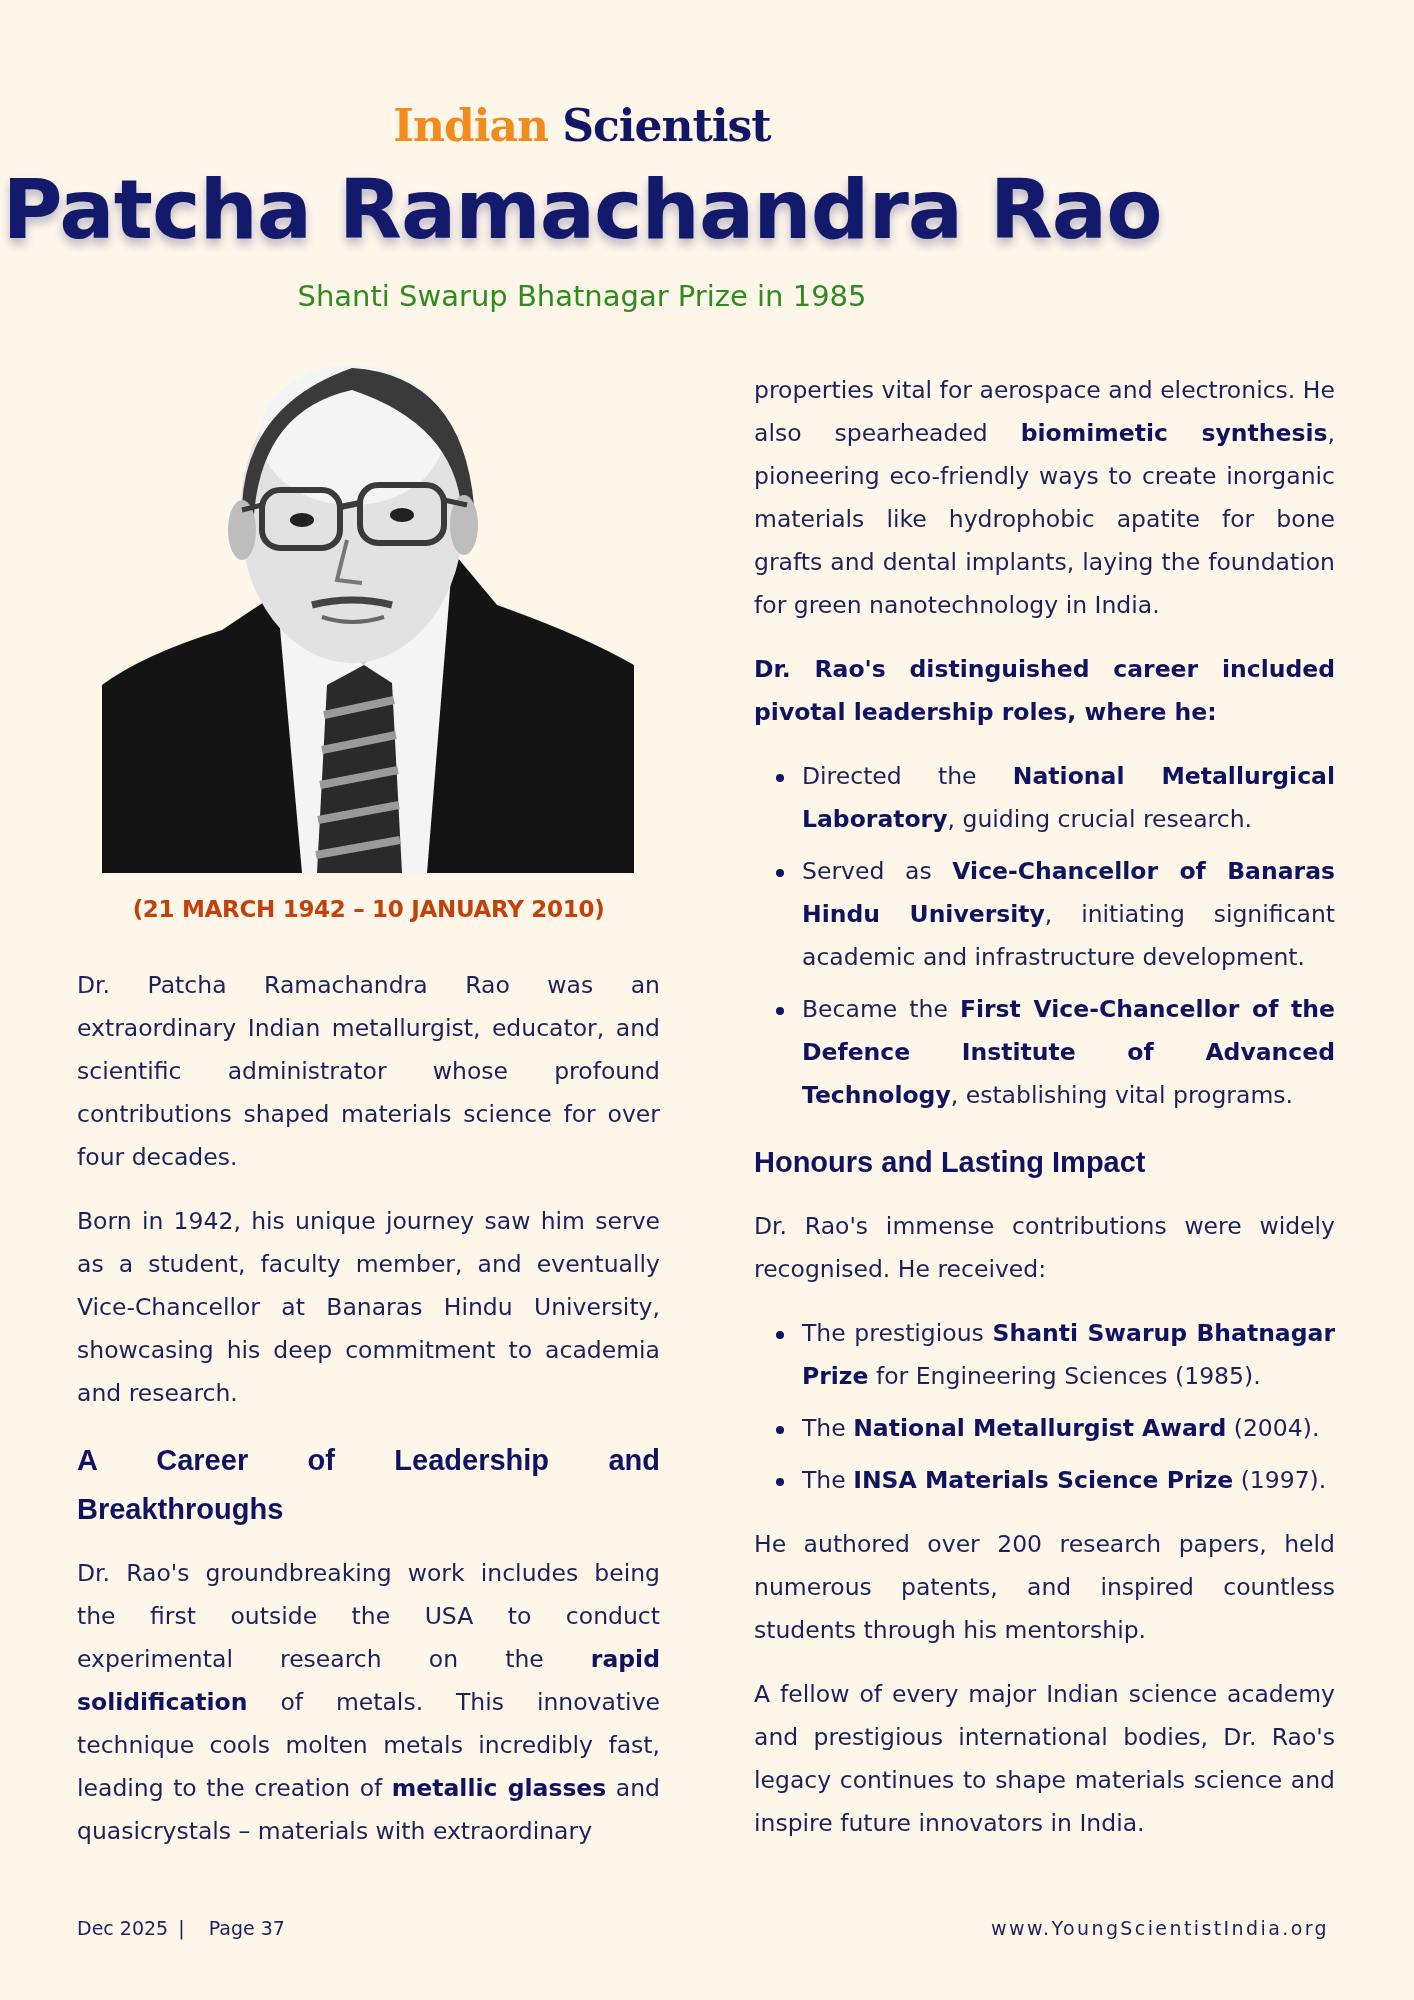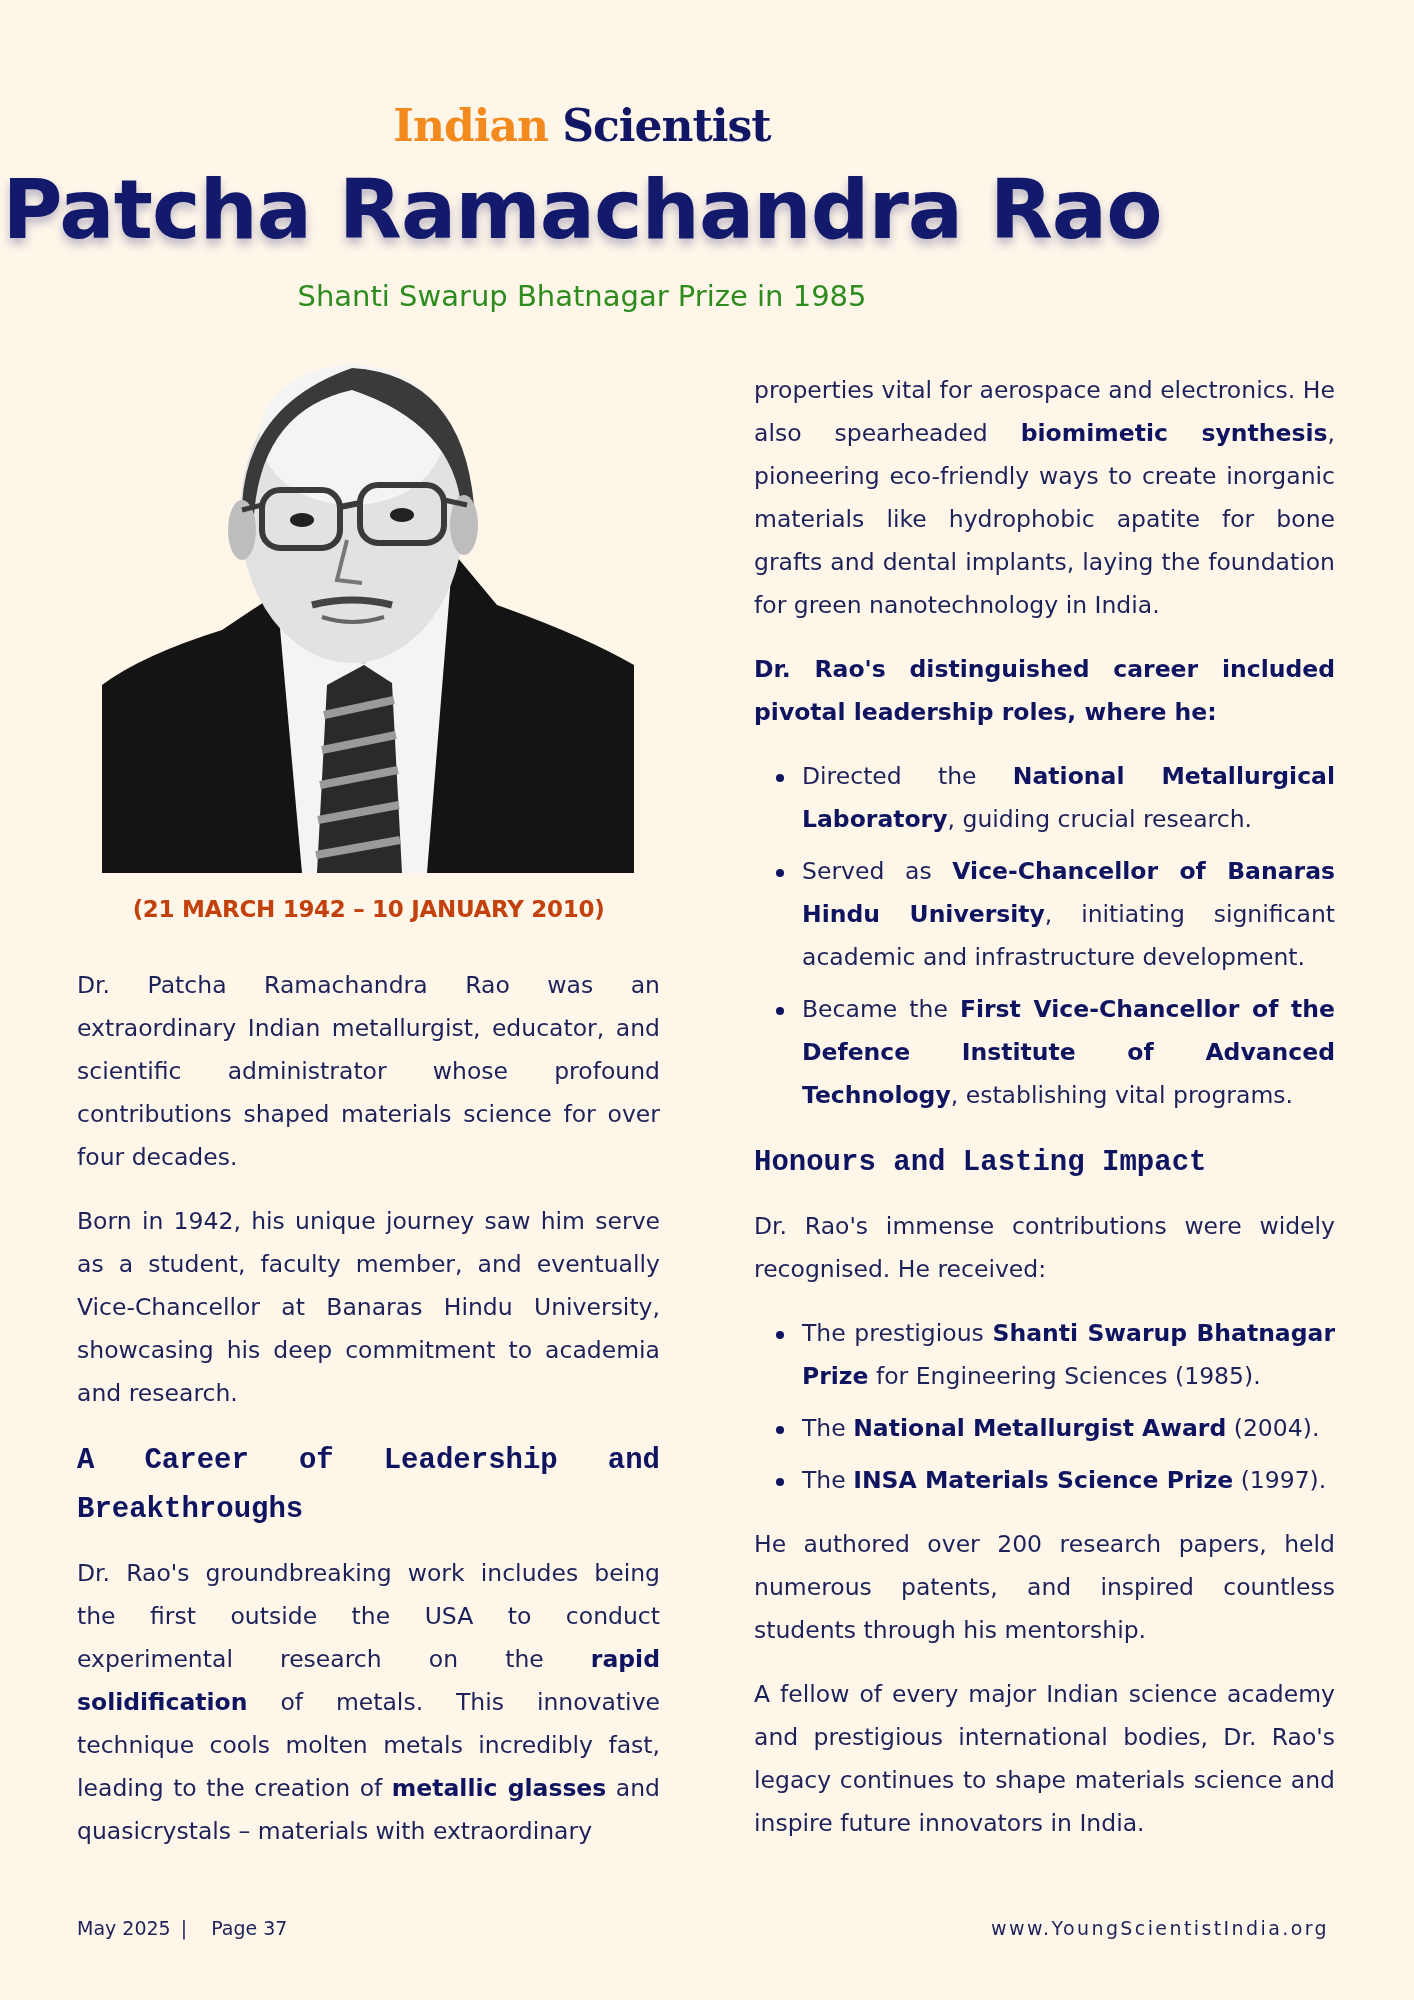--- a/index.html
+++ b/index.html
@@ -60,21 +60,21 @@
     font-size: 23.5px;
     line-height: 43px;
     color: #1C2159;
   }
   .col-left { left: 77px; width: 583px; top: 964px; }
   .col-right { left: 754px; width: 581px; top: 369px; }
   .col p { margin: 0 0 21px 0; text-align: justify; }
   .col b { color: #0F1460; font-weight: bold; }
   .col h2 {
     margin: 0 0 18px 0;
-    font-family: Liberation Mono, monospace;
+    font-family: Liberation Sans, sans-serif;
     font-weight: bold;
     font-size: 29px;
     line-height: 49px;
     color: #0F1460;
     text-align: justify;
   }
   .col .lead { font-weight: bold; color: #0F1460; }
   .col ul { list-style: none; margin: 0 0 21px 0; padding: 0 0 0 48px; }
   .col li { position: relative; margin-bottom: 9px; text-align: justify; }
   .col li::before {
@@ -164,17 +164,17 @@
     <li><span>The prestigious </span><b>Shanti Swarup Bhatnagar Prize</b><span> for Engineering Sciences (1985).</span></li>
     <li><span>The </span><b>National Metallurgist Award</b><span> (2004).</span></li>
     <li><span>The </span><b>INSA Materials Science Prize</b><span> (1997).</span></li>
   </ul>
 
   <p>He authored over 200 research papers, held numerous patents, and inspired countless students through his mentorship.</p>
   <p>A fellow of every major Indian science academy and prestigious international bodies, Dr. Rao's legacy continues to shape materials science and inspire future innovators in India.</p>
 </div>
 
 <div class="footer footer-left">
-  <span>May 2025</span>
+  <span>Dec 2025</span>
   <span class="sep">|</span>
   <span>Page 37</span>
 </div>
 <div class="footer footer-right">www.YoungScientistIndia.org</div>
 
 </body></html>

